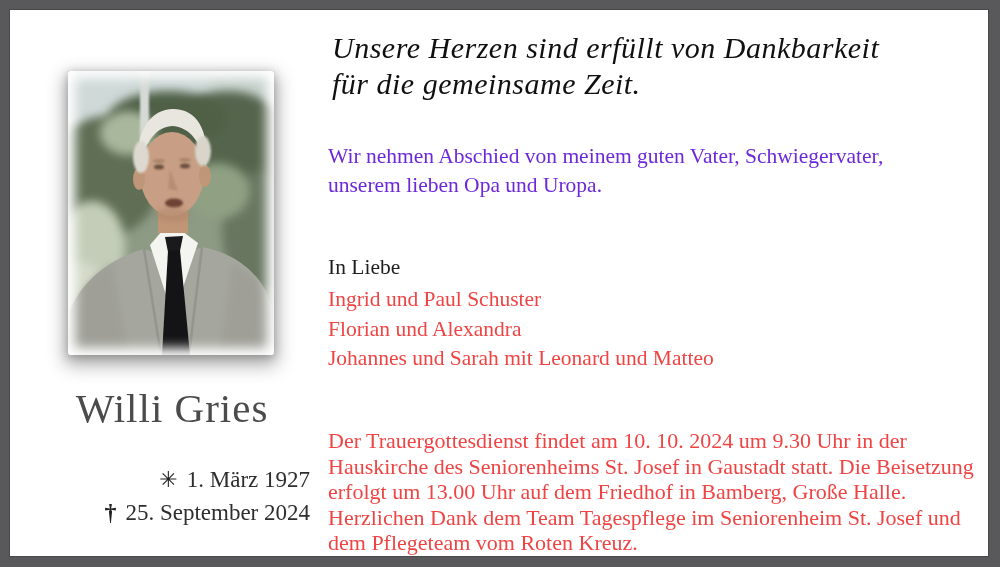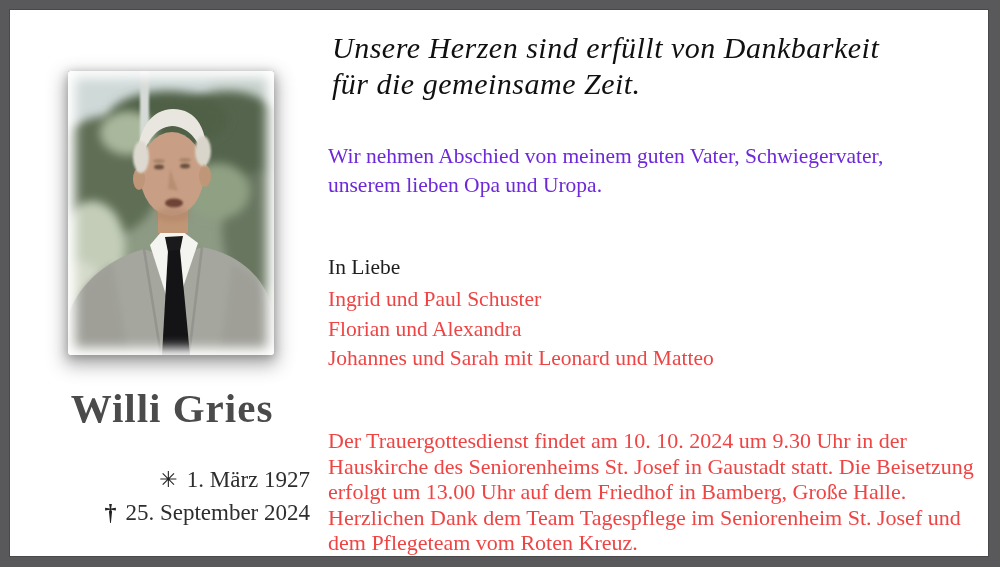--- a/index.html
+++ b/index.html
@@ -39,21 +39,21 @@
     pointer-events: none;
   }
 
   
   .name {
     position: absolute;
     left: 24px; top: 374px;
     width: 276px;
     text-align: center;
     font-size: 41px;
-    font-weight: bold;
+    font-weight: normal;
     letter-spacing: 1px;
     color: #4b4b4b;
   }
   .dates {
     position: absolute;
     left: 24px; top: 453px;
     width: 276px;
     text-align: right;
     color: #2e2e2e;
     font-size: 23px;

